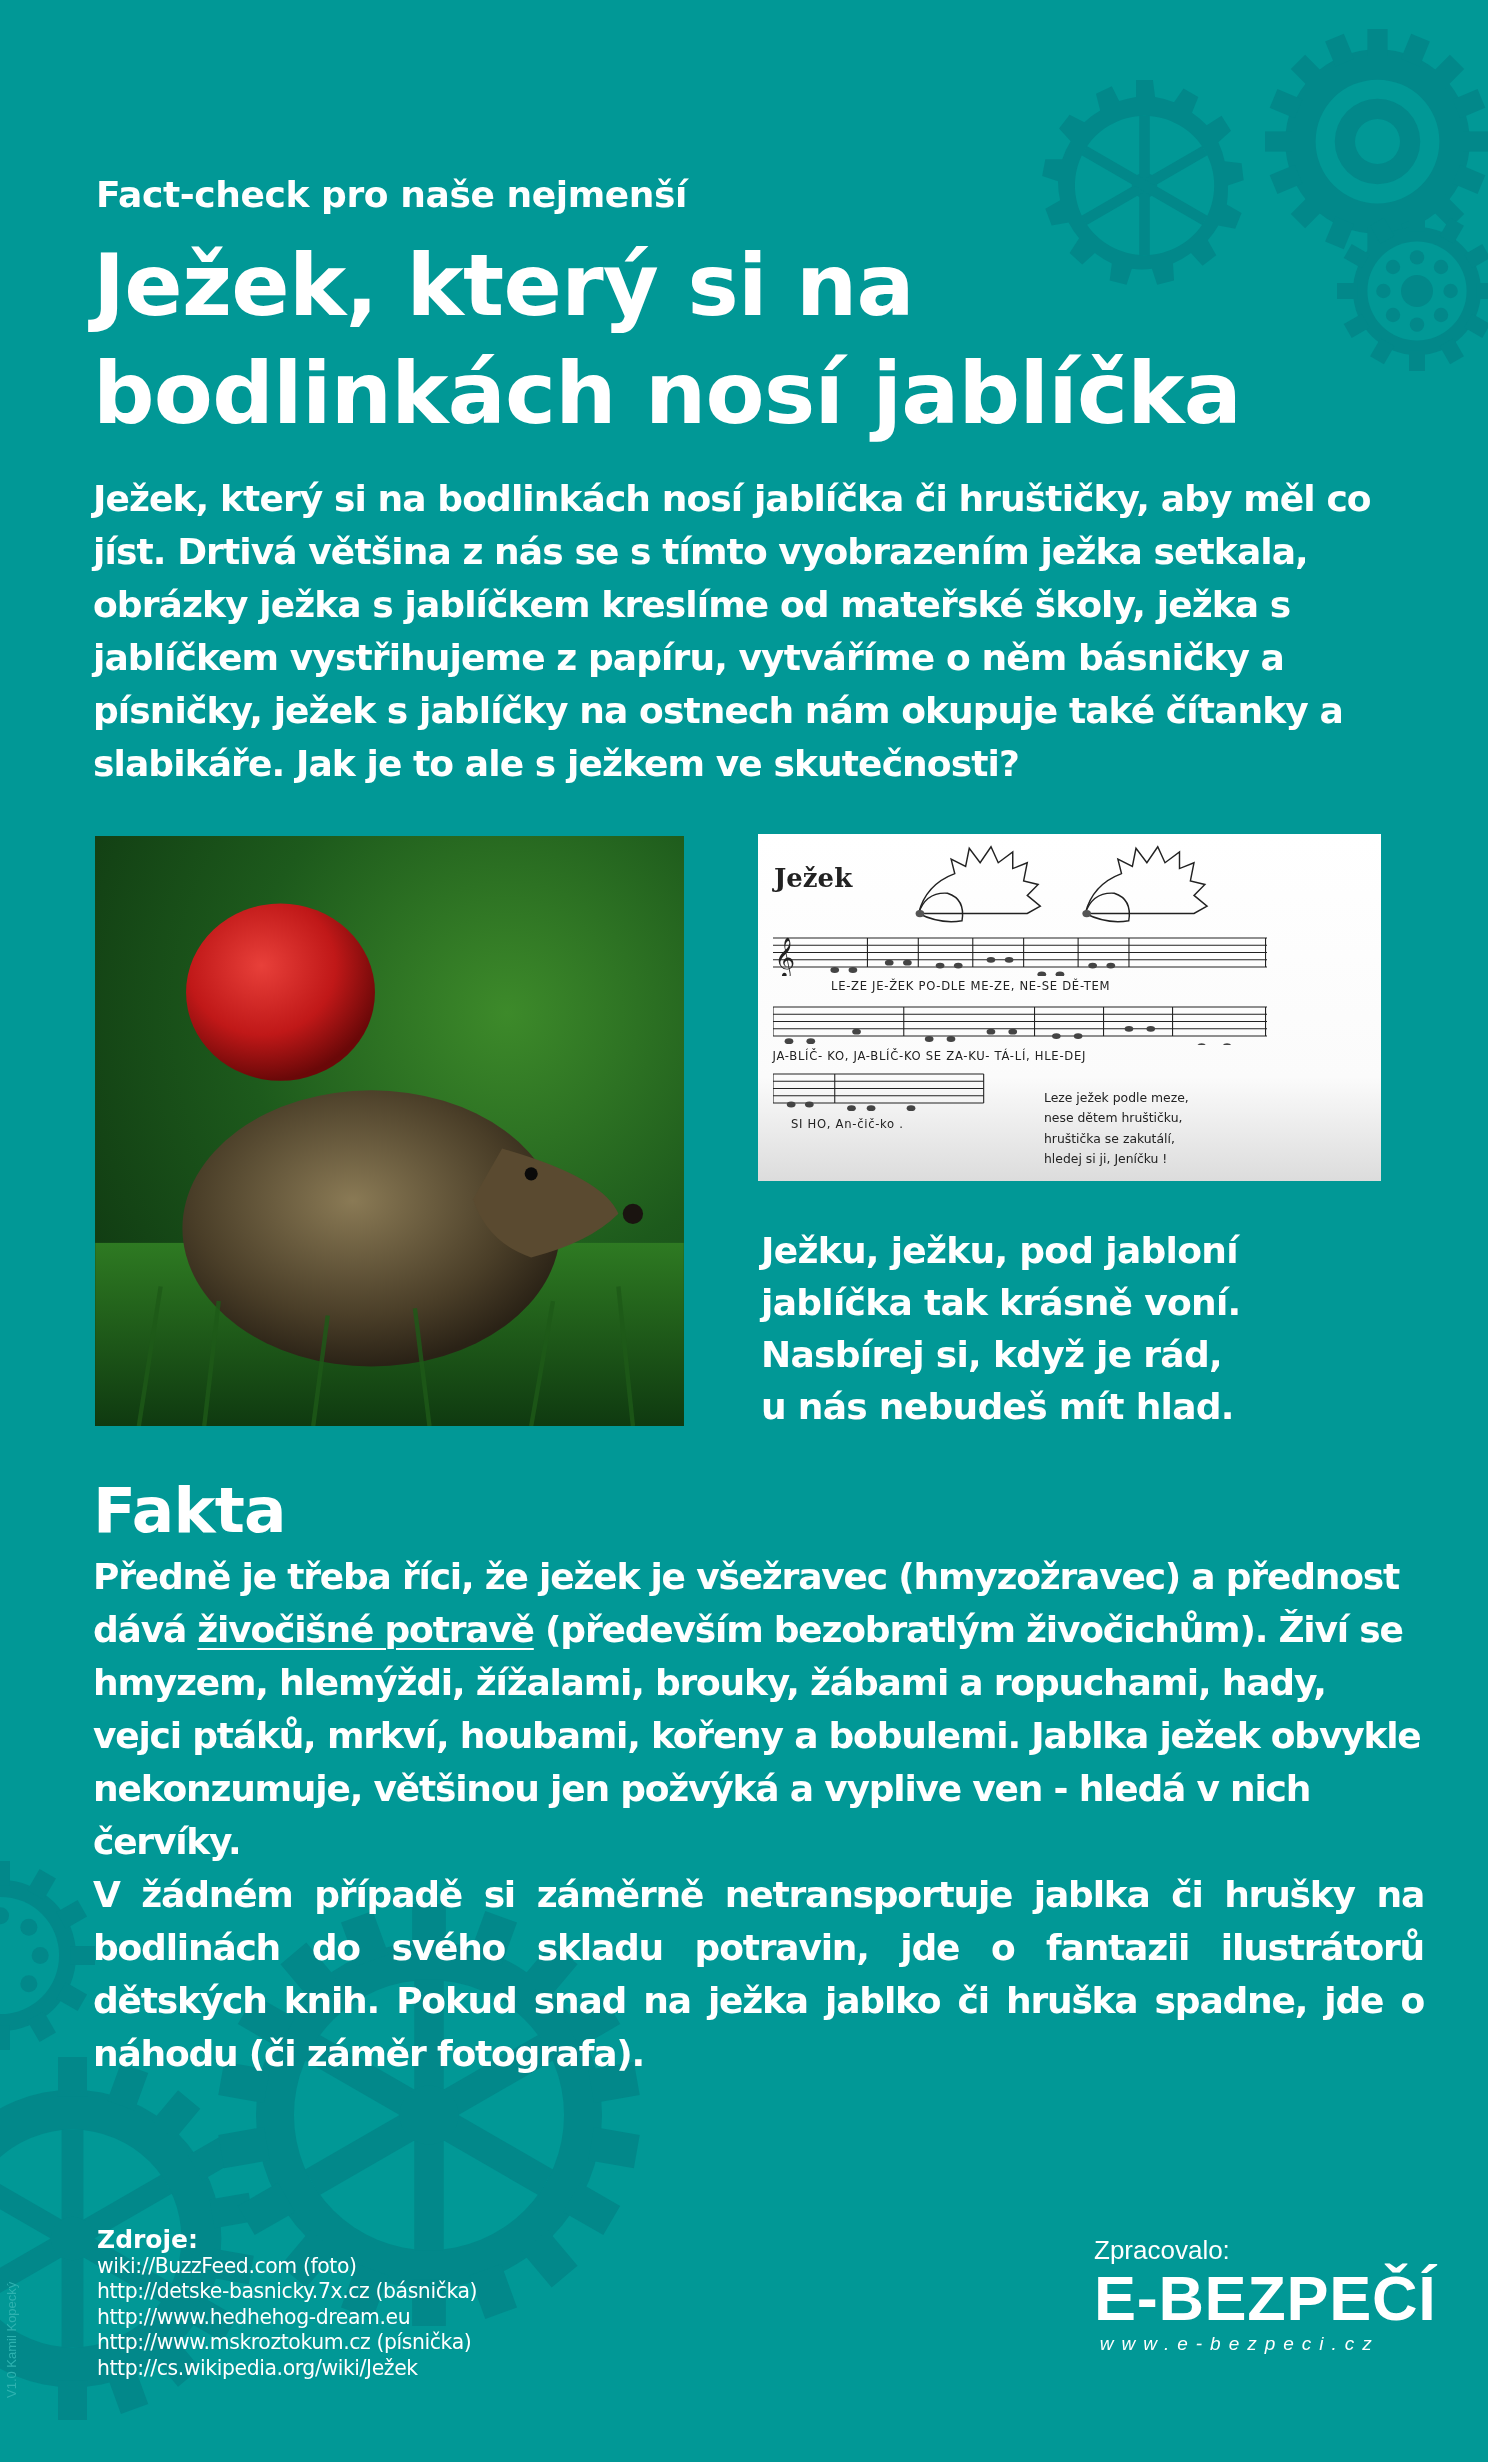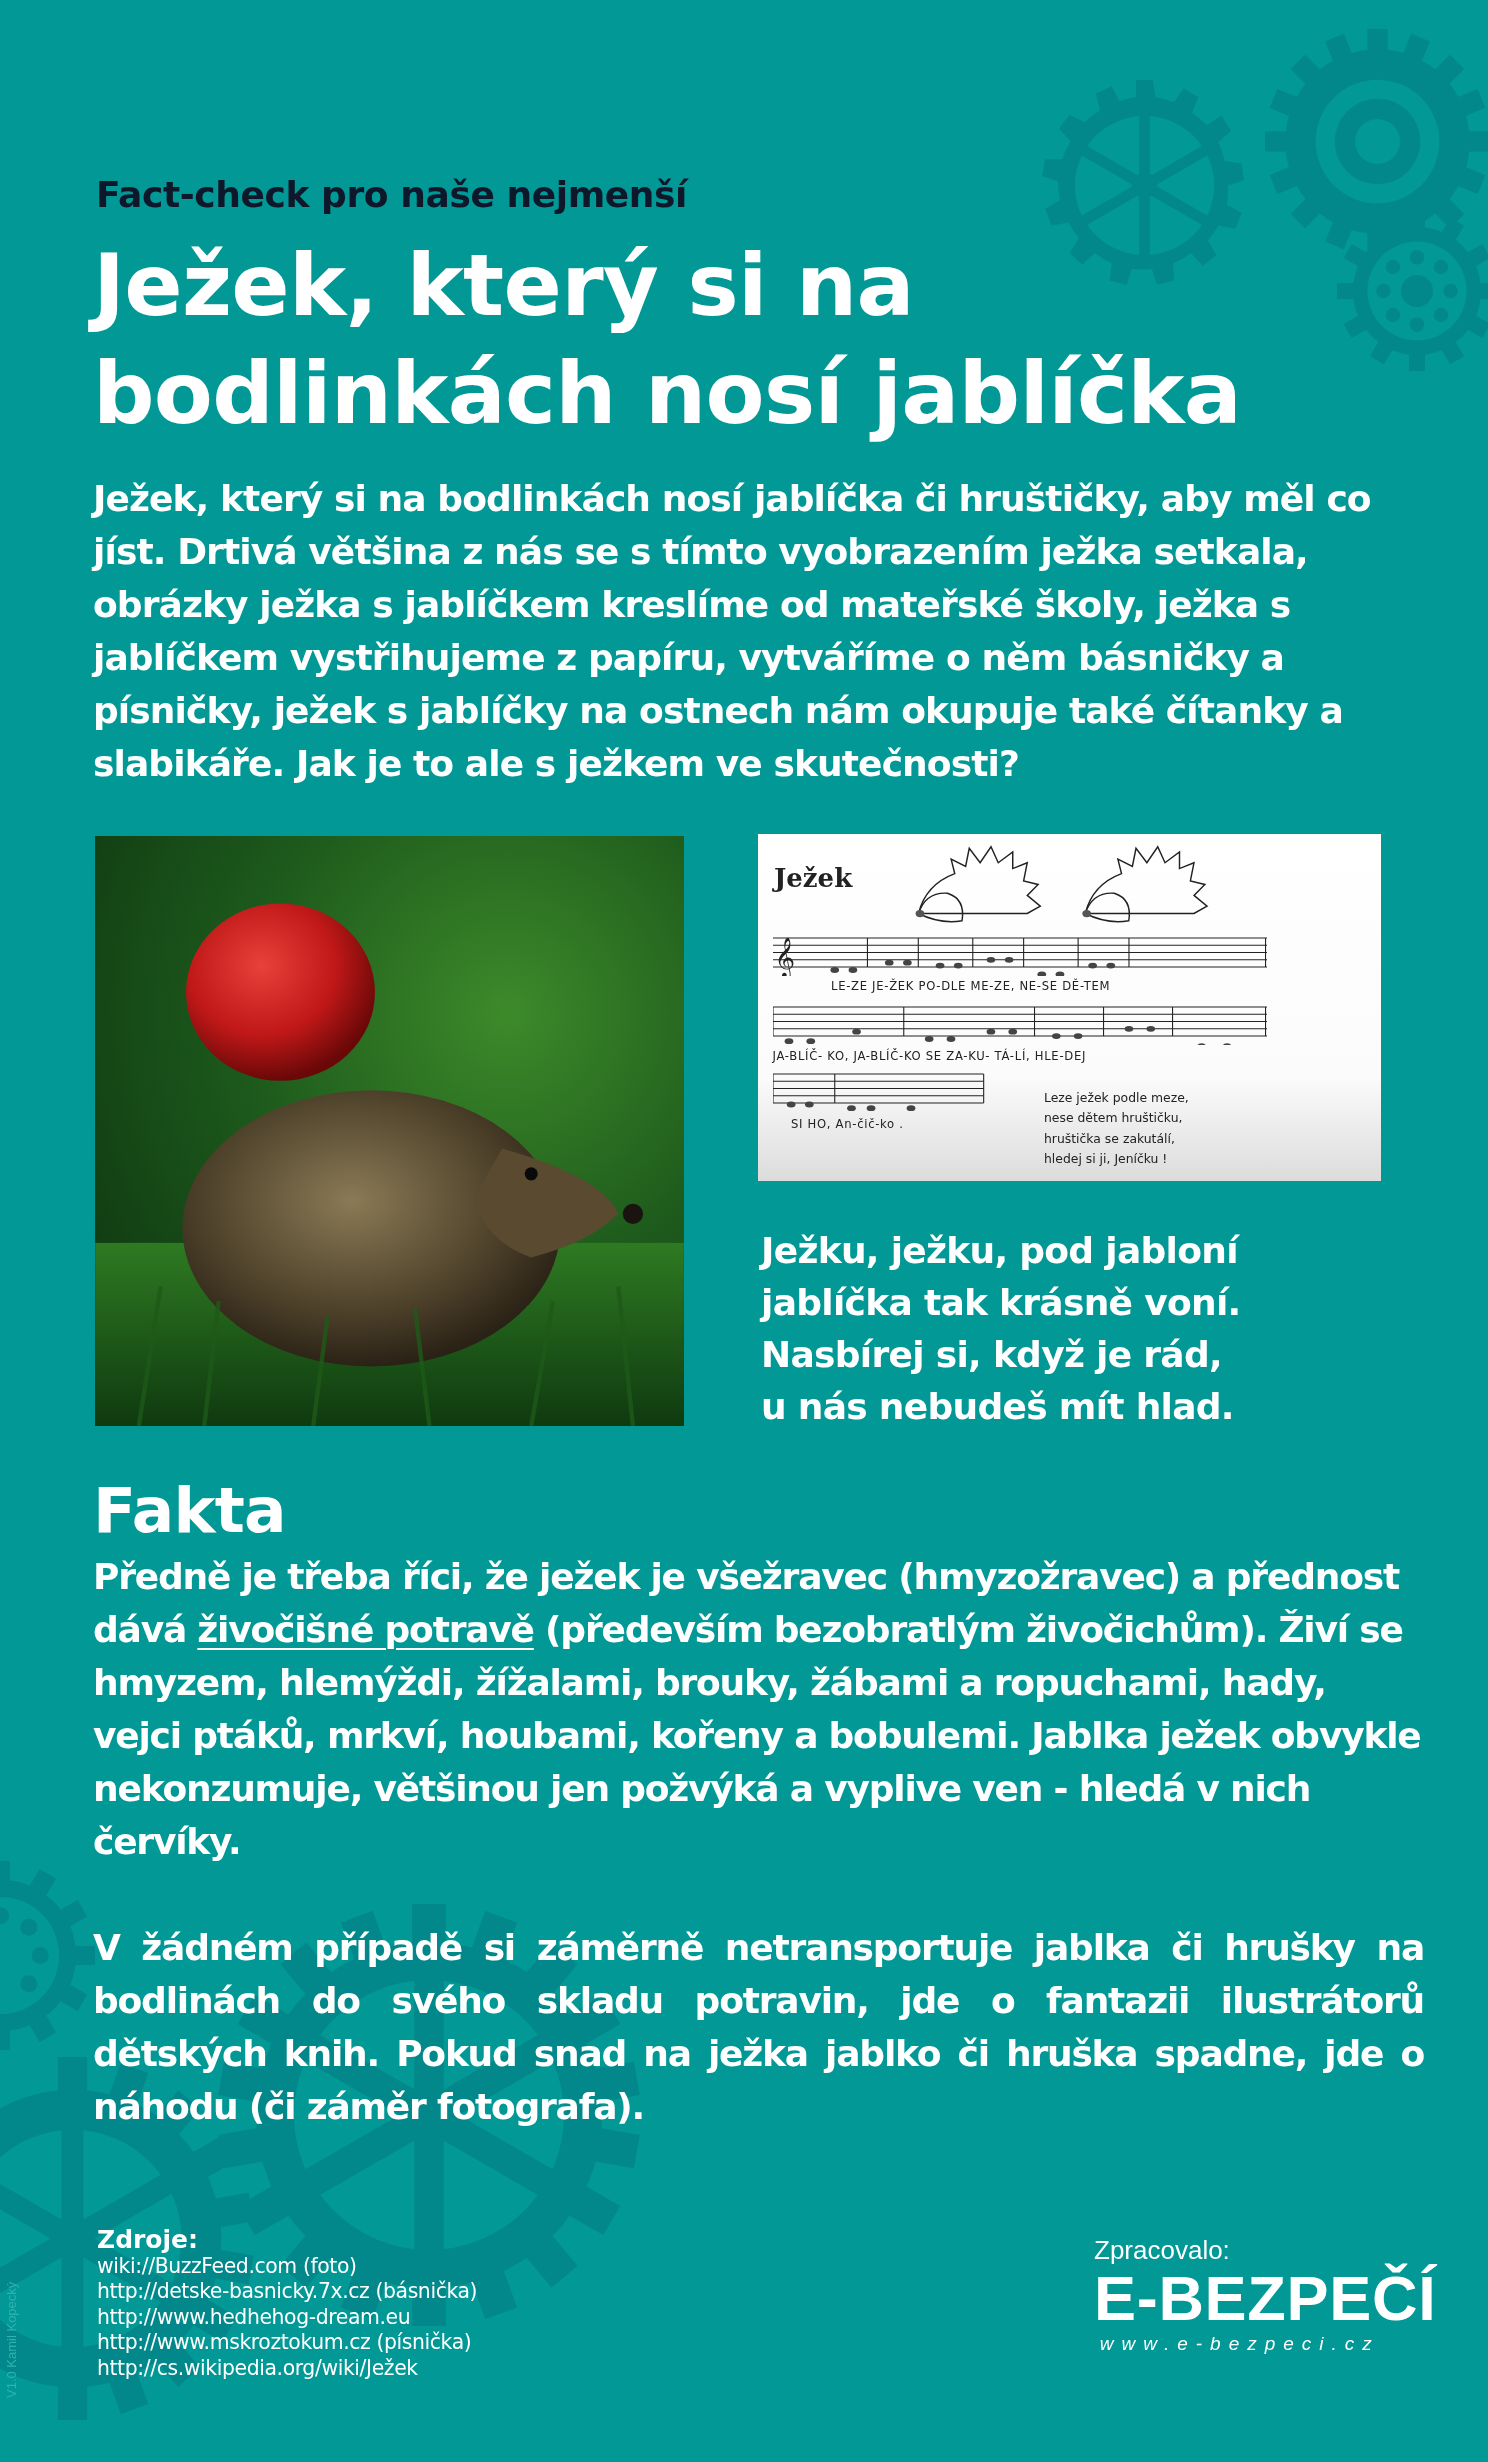--- a/index.html
+++ b/index.html
@@ -7,21 +7,21 @@
       width: 1488px; height: 2462px;
       background: #019896;
       position: relative; overflow: hidden;
       font-family: "DejaVu Sans", sans-serif;
       color: #ffffff;
     }
     .gear { position: absolute; fill: #02888a; }
     .content { position: absolute; left: 0; top: 0; width: 1488px; height: 2462px; }
     .eyebrow {
       position: absolute; left: 96px; top: 174px;
-      font-size: 36px; font-weight: bold; color: #0f172a;
+      font-size: 36px; font-weight: bold; color: #ffffff;
       letter-spacing: -0.4px;
     }
     .title {
       position: absolute; left: 93px; top: 231px; width: 1236px;
       font-size: 86px; font-weight: bold; line-height: 108px;
       letter-spacing: -0.7px;
     }
     .intro {
       position: absolute; left: 93px; top: 472px; width: 1352px;
       font-size: 36px; font-weight: bold; line-height: 53px;
@@ -59,21 +59,21 @@
     .facts-h {
       position: absolute; left: 93px; top: 1474px;
       font-size: 63px; font-weight: bold; letter-spacing: -0.7px;
     }
     .facts {
       position: absolute; left: 93px; top: 1550px; width: 1331px;
       font-size: 36px; font-weight: bold; line-height: 53px;
       letter-spacing: -1.2px;
     }
     .facts p { margin: 0; }
-    .facts p + p { margin-top: 53px; }
+    .facts p + p { }
     .facts .just { text-align: justify; text-align-last: left; }
     .u { text-decoration: underline; text-decoration-thickness: 2.2px; text-underline-offset: 5.8px; }
     .sources {
       position: absolute; left: 97px; top: 2225px; width: 581px;
       font-family: "DejaVu Sans", sans-serif;
     }
     .sources-h { font-size: 25px; font-weight: bold; line-height: 29px; }
     .sources-list { list-style: none; margin: 0; padding: 0; }
     .sources-list li { font-size: 20.4px; line-height: 25.4px; letter-spacing: -0.4px; }
     .credit {

